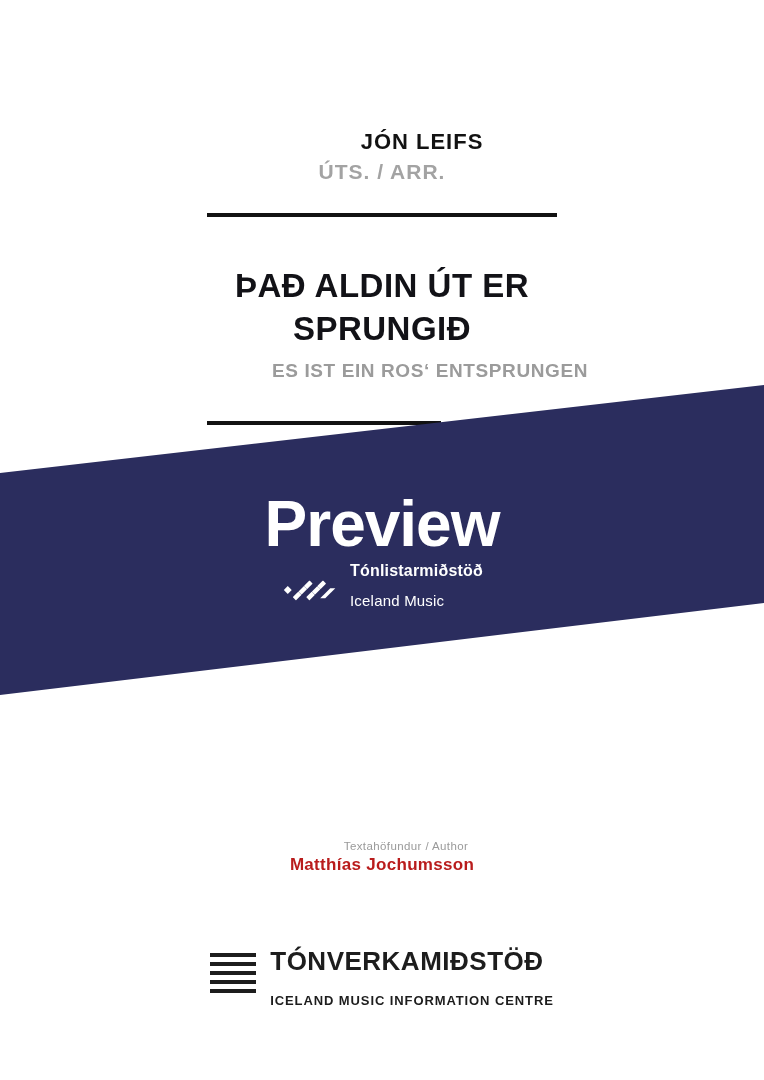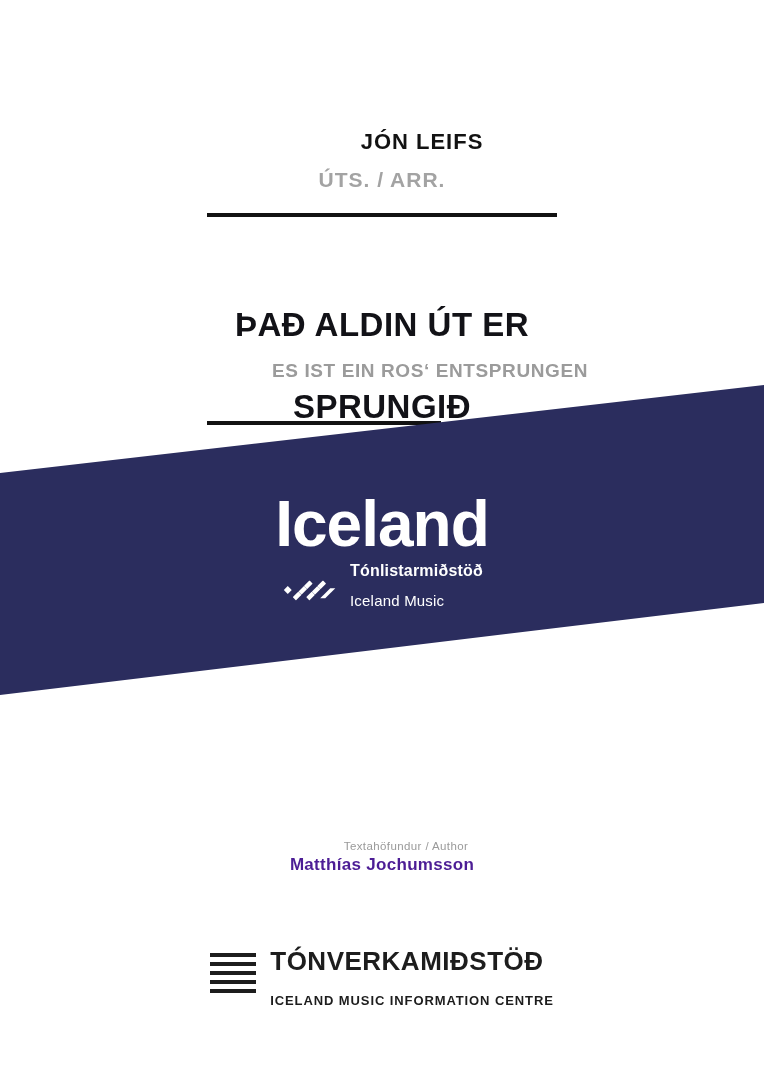--- a/index.html
+++ b/index.html
@@ -12,35 +12,35 @@
     font-family: "Liberation Sans", sans-serif;
     margin: 0 auto;
   }
   
   .composer {
     position: absolute; top: 129px; left: 8px; width: 100%;
     text-align: center; font-size: 22px; font-weight: 700;
     letter-spacing: 1px; color: #121212; margin-left: 32px;
   }
   .arranger {
-    position: absolute; top: 168px; left: 0; width: 100%;
+    position: absolute; top: 160px; left: 0; width: 100%;
     text-align: center; font-size: 21px; font-weight: 700;
     letter-spacing: 1px; color: #a3a3a3;
   }
   .rule-1 {
     position: absolute; top: 213px; left: 207px;
     width: 350px; height: 4px; background: #121212;
   }
   .work-title {
     position: absolute; top: 265px; left: 0; width: 100%;
     margin: 0; text-align: center;
     font-size: 33px; font-weight: 800; line-height: 1.3;
     letter-spacing: 0.5px; color: #121217;
   }
-  .work-title span { display: block; margin-top: 39px; }
+  .work-title span { display: block; }
   .work-subtitle {
     position: absolute; top: 360px; left: 0; width: 100%;
     margin: 0; text-align: center;
     font-size: 19px; font-weight: 700; letter-spacing: 0.6px;
     color: #9b9b9b;
     padding-left: 48px;
   }
   .rule-2 {
     position: absolute; top: 421px; left: 207px;
     width: 234px; height: 4px; background: #121212;
@@ -67,21 +67,21 @@
   .band-logo-sub  { font-size: 15px; font-weight: 400; letter-spacing: 0.2px; margin-top: 12px; }
   
   .author-label {
     position: absolute; top: 840px; left: 0; width: 100%;
     text-align: center; font-size: 11.5px; font-weight: 400;
     letter-spacing: 0.4px; color: #9a9a9a; margin-left: 24px;
   }
   .author-name {
     position: absolute; top: 855px; left: 0; width: 100%;
     text-align: center; font-size: 17px; font-weight: 600;
-    letter-spacing: 0.3px; color: #4c1d95;
+    letter-spacing: 0.3px; color: #b91c1c;
   }
   
   .publisher {
     position: absolute; top: 947px; left: 0; width: 100%;
     display: flex; justify-content: center; align-items: flex-start; gap: 14px;
   }
   .staff-icon { padding-top: 6px; }
   .staff-icon .bar {
     width: 46px; height: 4px; background: #1d1d1d; margin-bottom: 5px;
   }
@@ -106,21 +106,21 @@
   <div class="rule-1"></div>
 
   <h1 class="work-title">
     <span>ÞAÐ ALDIN ÚT ER</span>
     <span>SPRUNGIÐ</span>
   </h1>
   <h2 class="work-subtitle">ES IST EIN ROS‘ ENTSPRUNGEN</h2>
   <div class="rule-2"></div>
 
   <div class="band"></div>
-  <div class="preview-text">Iceland</div>
+  <div class="preview-text">Preview</div>
 
   <div class="band-logo">
     <span>
       <svg width="56" height="30" viewBox="0 0 100 52" fill="#ffffff" xmlns="http://www.w3.org/2000/svg">
         <rect x="0" y="0" width="10" height="10" transform="translate(5 33) rotate(-45)"></rect>
         <rect x="0" y="0" width="14" height="8" rx="1" transform="translate(21 46) rotate(-45)"></rect>
         <rect x="0" y="0" width="14" height="8" rx="1" transform="translate(31 36) rotate(-45)"></rect>
         <rect x="0" y="0" width="14" height="8" rx="1" transform="translate(41 26) rotate(-45)"></rect>
         <rect x="0" y="0" width="14" height="8" rx="1" transform="translate(45 46) rotate(-45)"></rect>
         <rect x="0" y="0" width="14" height="8" rx="1" transform="translate(55 36) rotate(-45)"></rect>

